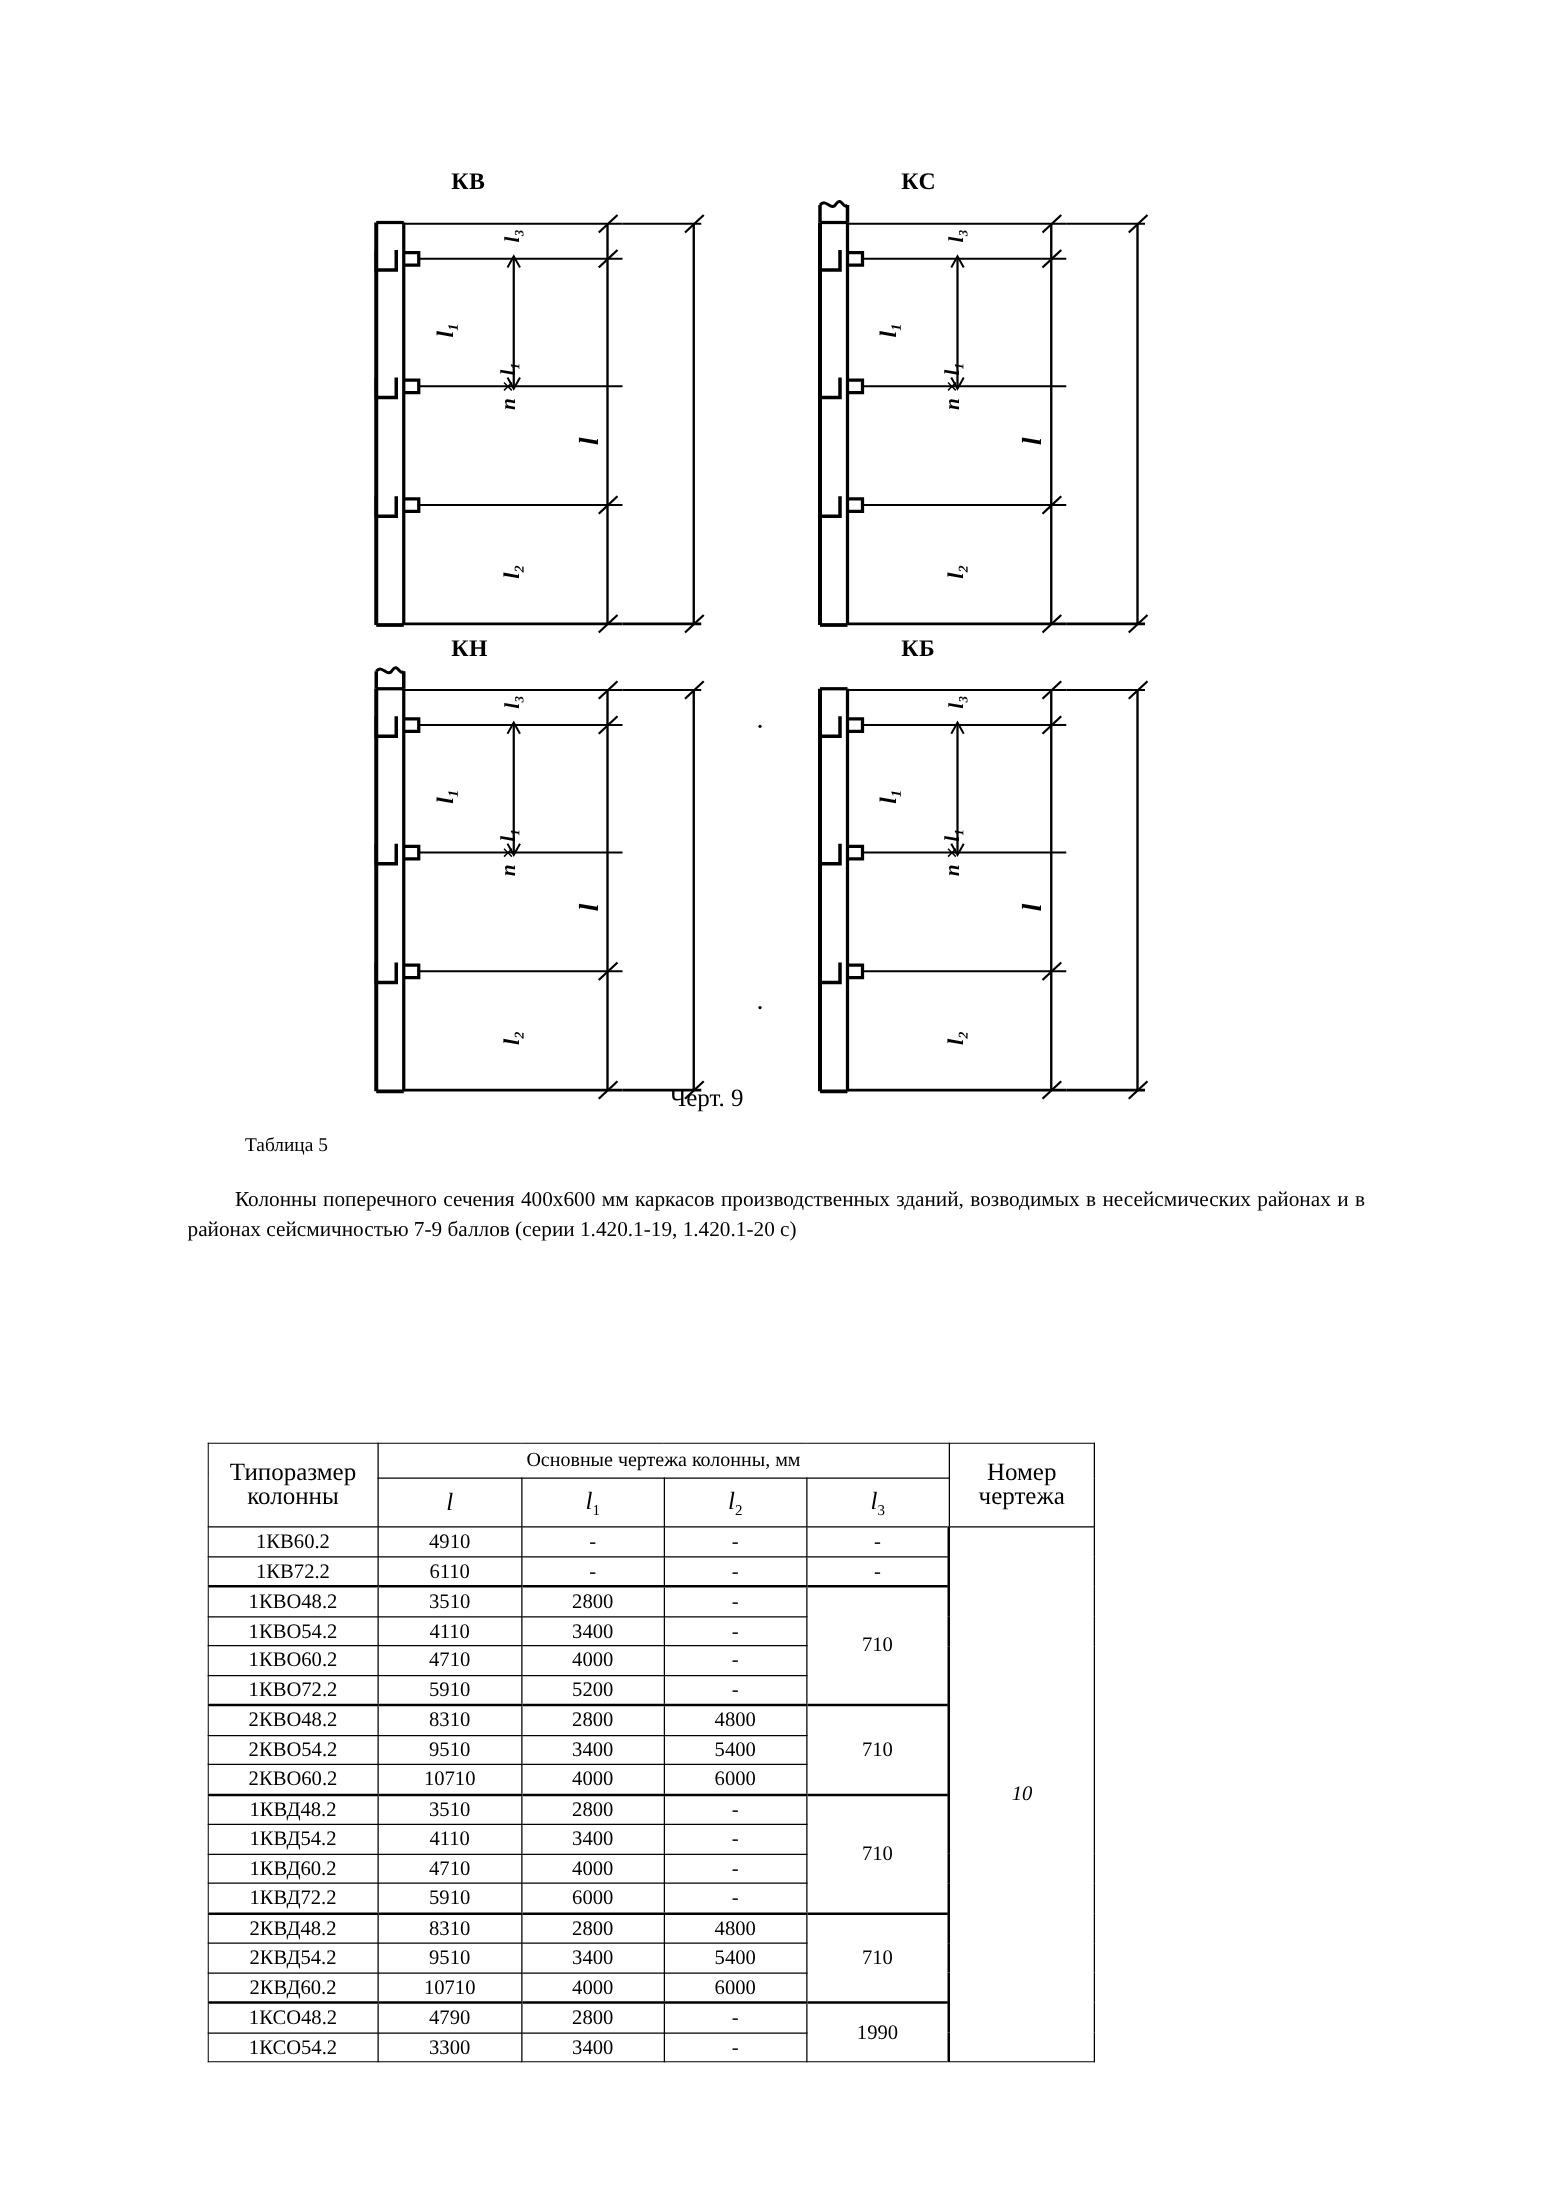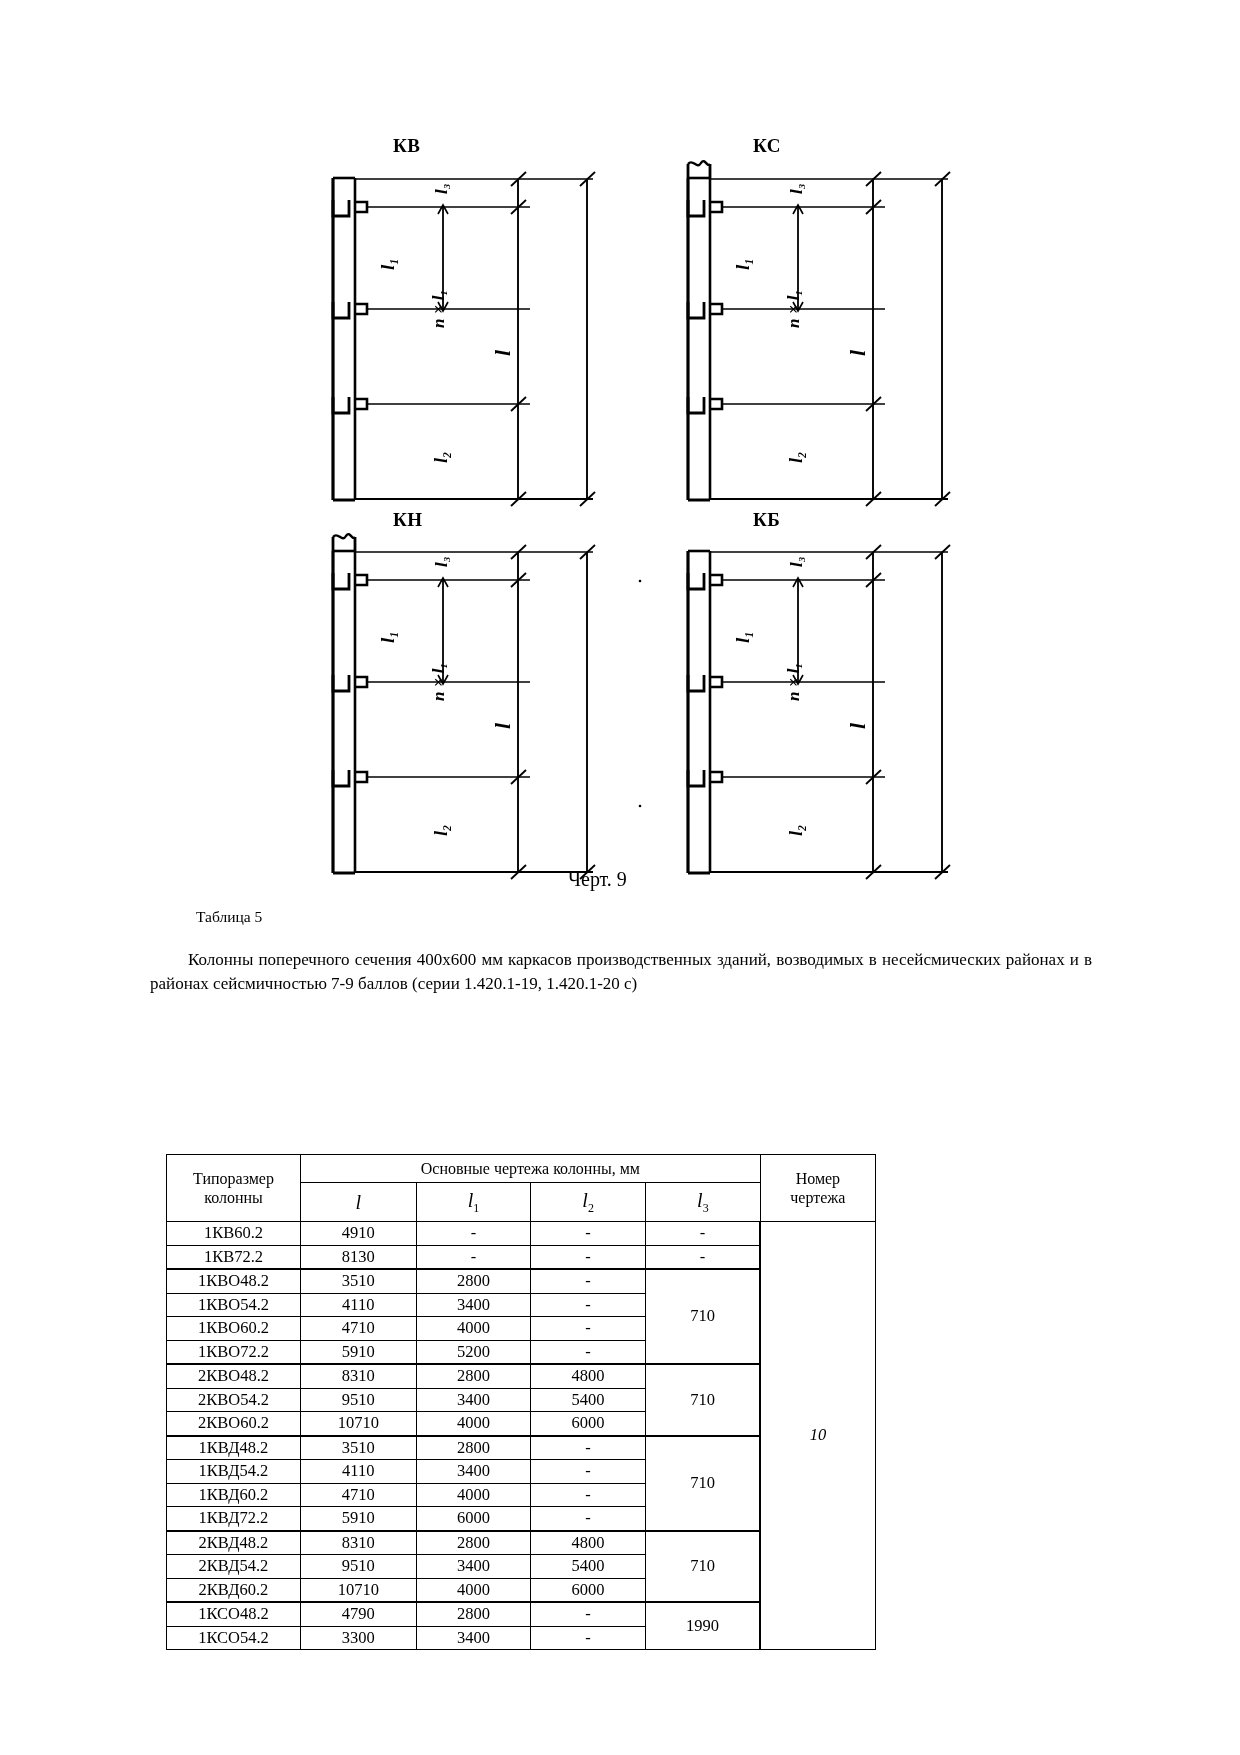--- a/index.html
+++ b/index.html
@@ -15,21 +15,20 @@
     color: #000000;
     overflow: hidden;
   }
 
   
   #figures {
     position: absolute;
     left: 0; top: 0;
     width: 1164px;
     height: 910px;
-    margin-left: 32px;
   }
 
   .fig-label {
     position: absolute;
     font-family: "Liberation Serif", "DejaVu Serif", serif;
     font-weight: bold;
     font-size: 19px;
     letter-spacing: 0.5px;
   }
 
@@ -93,21 +92,21 @@
   .col-type { width: 140px; }
   .col-l    { width: 124px; }
   .col-l1   { width: 124px; }
   .col-l2   { width: 124px; }
   .col-l3   { width: 124px; }
   .col-num  { width: 122px; }
 
   .ital { font-style: italic; font-size: 20px; }
   .ital sub { font-size: 12px; font-style: normal; }
 
-  .hdr-two-line { line-height: 19px; font-size: 16px; }
+  .hdr-two-line { line-height: 19px; font-size: 20px; }
 
   
   #main-table-wrap { overflow: hidden; max-height: 601px; }
 </style>
 </head>
 <body>
 
 <div id="figures">
 
   <div class="fig-label" style="left:361px; top:135px;">КВ</div>
@@ -261,21 +260,21 @@
     <tr class="datarow">
       <td>1КВ60.2</td>
       <td>4910</td>
       <td>-</td>
       <td>-</td>
       <td>-</td>
       <td rowspan="22" class="thickleft" style="vertical-align:middle;">10</td>
     </tr>
     <tr class="datarow">
       <td class="grp-bot">1КВ72.2</td>
-      <td class="grp-bot">8130</td>
+      <td class="grp-bot">6110</td>
       <td class="grp-bot">-</td>
       <td class="grp-bot">-</td>
       <td class="grp-bot">-</td>
     </tr>
 
     <tr class="datarow">
       <td class="grp-top">1КВО48.2</td>
       <td class="grp-top">3510</td>
       <td class="grp-top">2800</td>
       <td class="grp-top">-</td>

